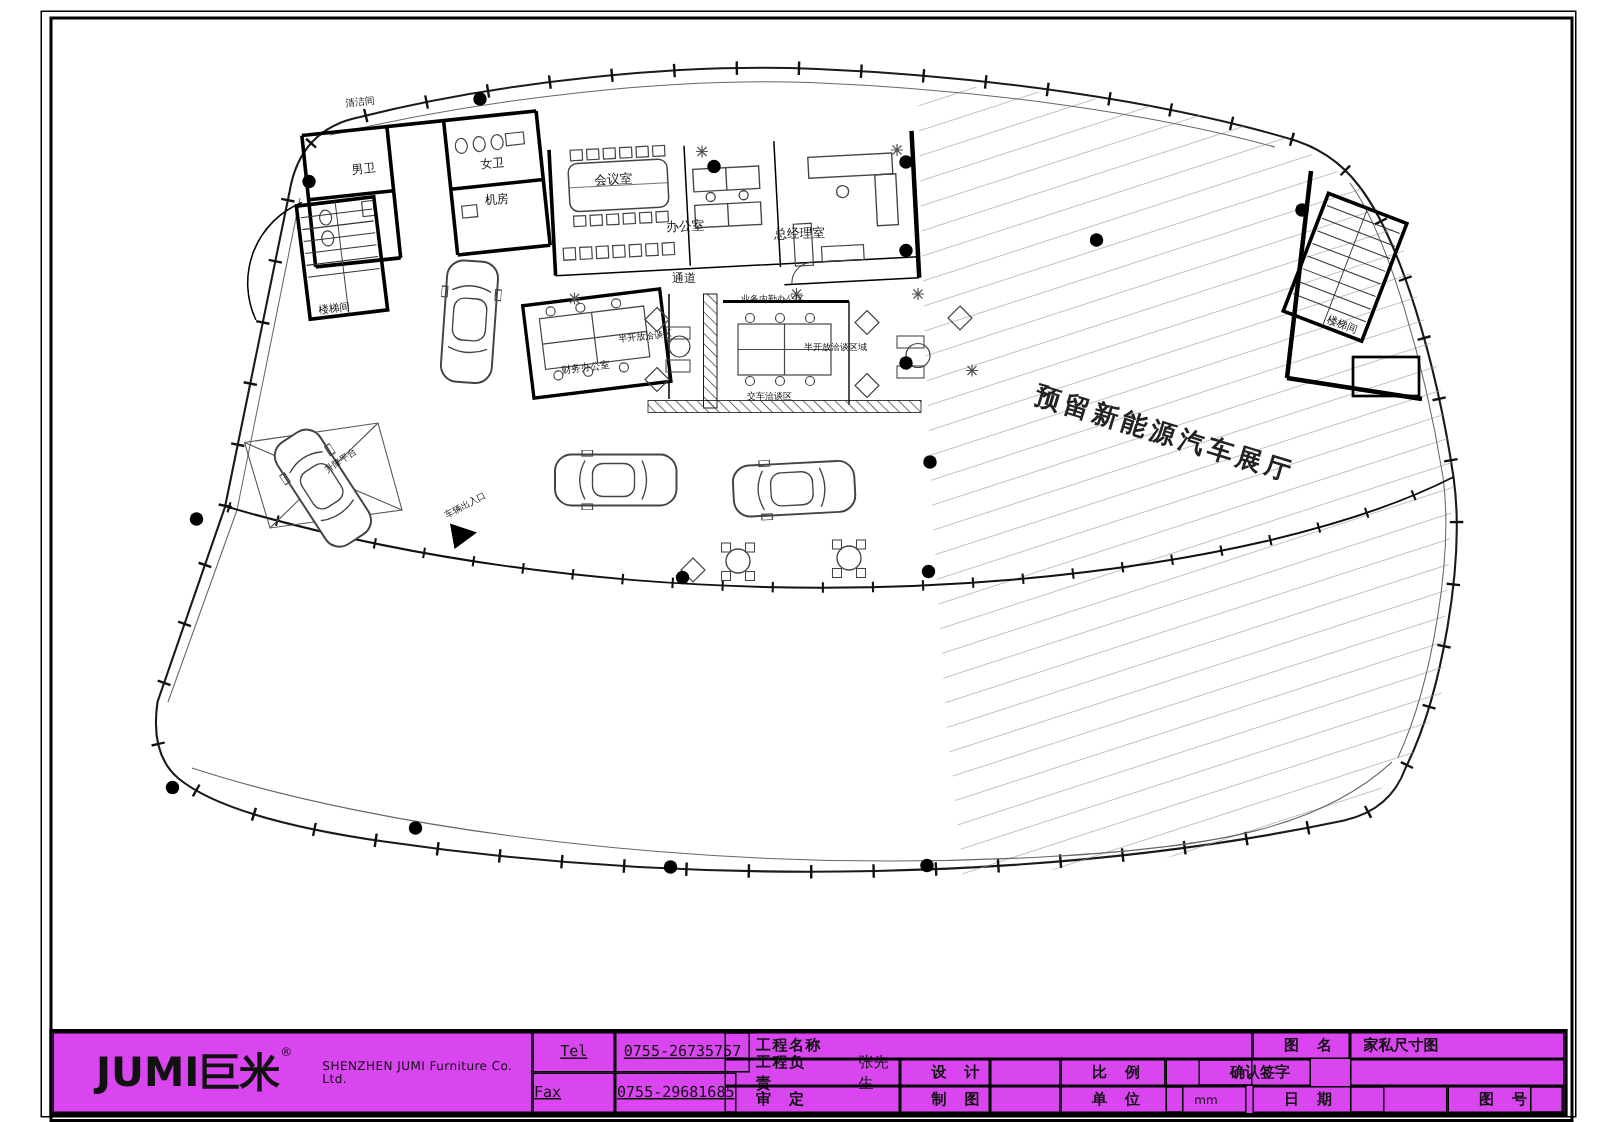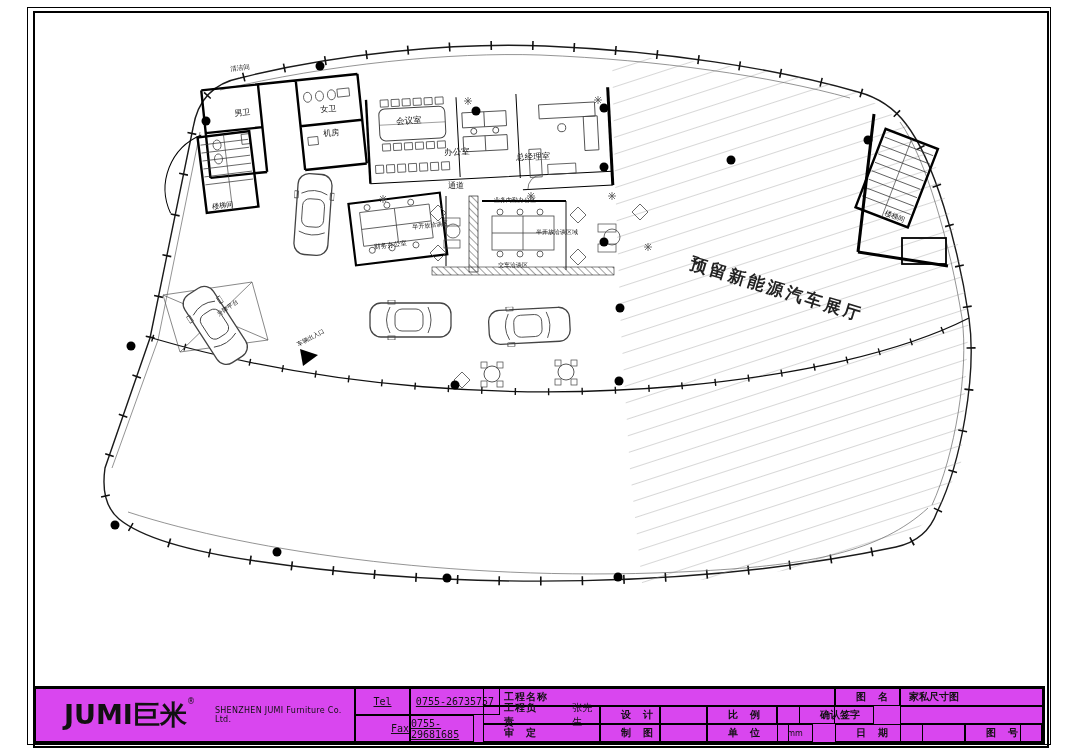--- a/index.html
+++ b/index.html
@@ -311,24 +311,24 @@
         <span class="company-en">SHENZHEN JUMI Furniture Co. Ltd.</span>
       </div>
     </div>
 
     <div class="tb-cell" style="left:320px;top:0;width:55px;height:27px;justify-content:center">
         <span class="mono">Tel</span>
       </div>
     <div class="tb-cell" style="left:375px;top:0;width:90px;height:27px;justify-content:center">
         <span class="mono">0755-26735757</span>
       </div>
-    <div class="tb-cell" style="left:320px;top:27px;width:55px;height:27px;justify-content:flex-end">
+    <div class="tb-cell" style="left:320px;top:27px;width:55px;height:27px;justify-content:flex-start">
         <span class="mono">Fax</span>
       </div>
-    <div class="tb-cell" style="left:375px;top:27px;width:64px;height:27px;justify-content:flex-end">
+    <div class="tb-cell" style="left:375px;top:27px;width:81px;height:27px;justify-content:center">
         <span class="mono">0755-29681685</span>
       </div>
 
     <div class="tb-cell" style="left:448px;top:0;width:352px;height:18px">
         <span class="tb-label">工程名称</span>
       </div>
 
     <div class="tb-cell" style="left:448px;top:18px;width:117px;height:18px">
       <span class="tb-label">工程负责</span>
       <span class="tb-value" style="margin-left:21px">张先生</span>
@@ -345,21 +345,21 @@
     <div class="tb-cell" style="left:448px;top:36px;width:117px;height:18px">
         <span class="tb-label">审　定</span>
       </div>
     <div class="tb-cell" style="left:565px;top:36px;width:60px;height:18px">
         <span class="tb-label">制　图</span>
       </div>
     <div class="tb-cell" style="left:625px;top:36px;width:47px;height:18px"></div>
     <div class="tb-cell" style="left:672px;top:36px;width:82px;height:18px">
         <span class="tb-label">单　位</span>
       </div>
-    <div class="tb-cell" style="left:742px;top:36px;width:36px;height:18px;justify-content:center;font-size:8px">
+    <div class="tb-cell" style="left:742px;top:36px;width:54px;height:18px;justify-content:center;font-size:8px">
         <span>mm</span>
       </div>
 
     <div class="tb-cell" style="left:800px;top:0;width:65px;height:18px">
         <span class="tb-label">图　名</span>
       </div>
     <div class="tb-cell" style="left:865px;top:0;width:143px;height:18px">
         <span class="tb-value" style="font-weight:700">家私尺寸图</span>
       </div>
     <div class="tb-cell" style="left:764px;top:18px;width:75px;height:18px">

